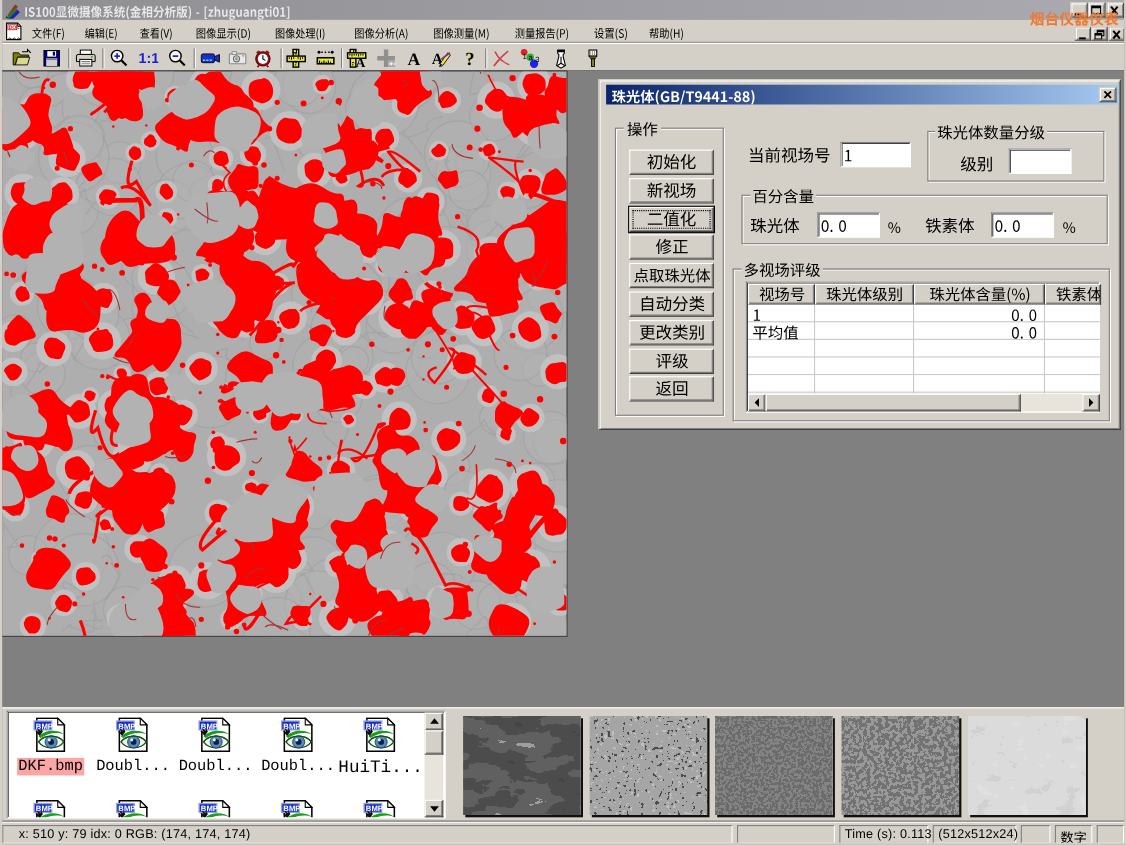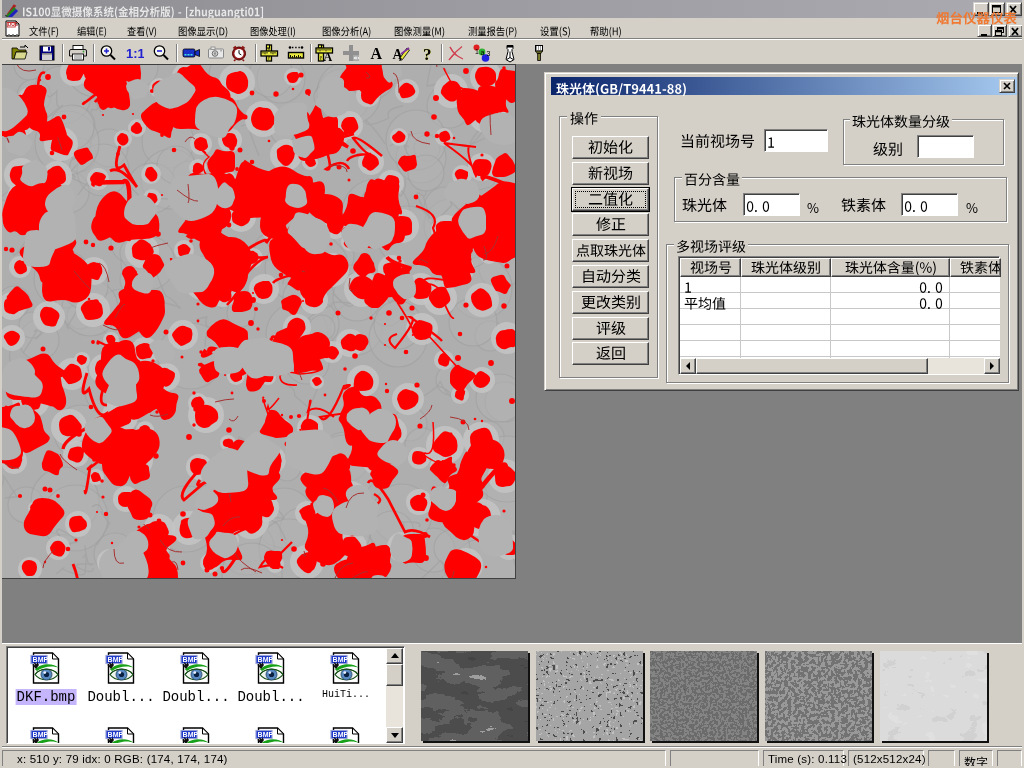--- a/index.html
+++ b/index.html
@@ -1523,25 +1523,25 @@
       <path d="M5 17.5 C11 10.5 24 11 29 16 C23 13 13 14.5 7 19 z" fill="#18a018"></path>
       <path d="M6 17 l-4 -4.5 3 0.7 -1.5 -3.5 3.5 2.6 0 -2.6 2 3.3 z" fill="#101010"></path>
       <path d="M5 22.5 C10 15.5 23 15.5 28 22.5 C23 29.5 10 29.5 5 22.5 z" fill="#f0f6f0" stroke="#185018" stroke-width="1.2"></path>
       <circle cx="16.5" cy="22.5" r="5.5" fill="#5888c0"></circle>
       <circle cx="16.5" cy="22.5" r="5.5" fill="none" stroke="#204060" stroke-width="0.8"></circle>
       <circle cx="16.5" cy="22.5" r="2.6" fill="#0a2040"></circle>
       <circle cx="14.8" cy="20.6" r="1.4" fill="#e8f0ff"></circle>
       <path d="M5 22.5 C10 15.5 23 15.5 28 22.5" fill="none" stroke="#185018" stroke-width="1.2"></path>
     </svg>
   </div>
-<div class="abs" style="left:46px;top:689px;transform:translateX(-50%);background:#c4b5fd;font-family:'Liberation Mono',monospace;font-size:14px;color:#000;white-space:nowrap;padding:0 1px">DKF.bmp</div>
+<div class="abs" style="left:46px;top:689px;transform:translateX(-50%);background:#fca5a5;font-family:'Liberation Mono',monospace;font-size:14px;color:#000;white-space:nowrap;padding:0 1px">DKF.bmp</div>
 <div class="abs" style="left:121px;top:689px;transform:translateX(-50%);font-family:'Liberation Mono',monospace;font-size:14px;color:#000;white-space:nowrap;padding:0 1px">Doubl...</div>
 <div class="abs" style="left:196px;top:689px;transform:translateX(-50%);font-family:'Liberation Mono',monospace;font-size:14px;color:#000;white-space:nowrap;padding:0 1px">Doubl...</div>
 <div class="abs" style="left:271px;top:689px;transform:translateX(-50%);font-family:'Liberation Mono',monospace;font-size:14px;color:#000;white-space:nowrap;padding:0 1px">Doubl...</div>
-<div class="abs" style="left:346px;top:689px;transform:translateX(-50%);font-family:'Liberation Mono',monospace;font-size:10px;color:#000;white-space:nowrap;padding:0 1px">HuiTi...</div>
+<div class="abs" style="left:346px;top:689px;transform:translateX(-50%);font-family:'Liberation Mono',monospace;font-size:16px;color:#000;white-space:nowrap;padding:0 1px">HuiTi...</div>
 <div class="abs" style="left:8px;top:648px;width:396px;height:95px;overflow:hidden;pointer-events:none">
     <div class="abs" style="left:22px;top:79px">
       <svg width="32" height="32" viewBox="0 0 32 32">
         <path d="M3.5 1 h19 l6 6 v24 H3.5 z" fill="#fff" stroke="#000" stroke-width="1.4"></path>
         <path d="M22.5 1 l6 6 h-6 z" fill="#fff" stroke="#000" stroke-width="1"></path>
         <rect x="1" y="3.5" width="16" height="8" fill="#1430c8" stroke="#98a0d8" stroke-width="1.2"></rect>
         <text x="2.6" y="10.3" font-size="7" font-weight="bold" fill="#fff" font-family="Liberation Sans">BMP</text>
         <path d="M5 17.5 C11 10.5 24 11 29 16 C23 13 13 14.5 7 19 z" fill="#18a018"></path>
         <path d="M6 17 l-4 -4.5 3 0.7 -1.5 -3.5 3.5 2.6 0 -2.6 2 3.3 z" fill="#101010"></path>
         <path d="M5 22.5 C10 15.5 23 15.5 28 22.5 C23 29.5 10 29.5 5 22.5 z" fill="#f0f6f0" stroke="#185018" stroke-width="1.2"></path>

